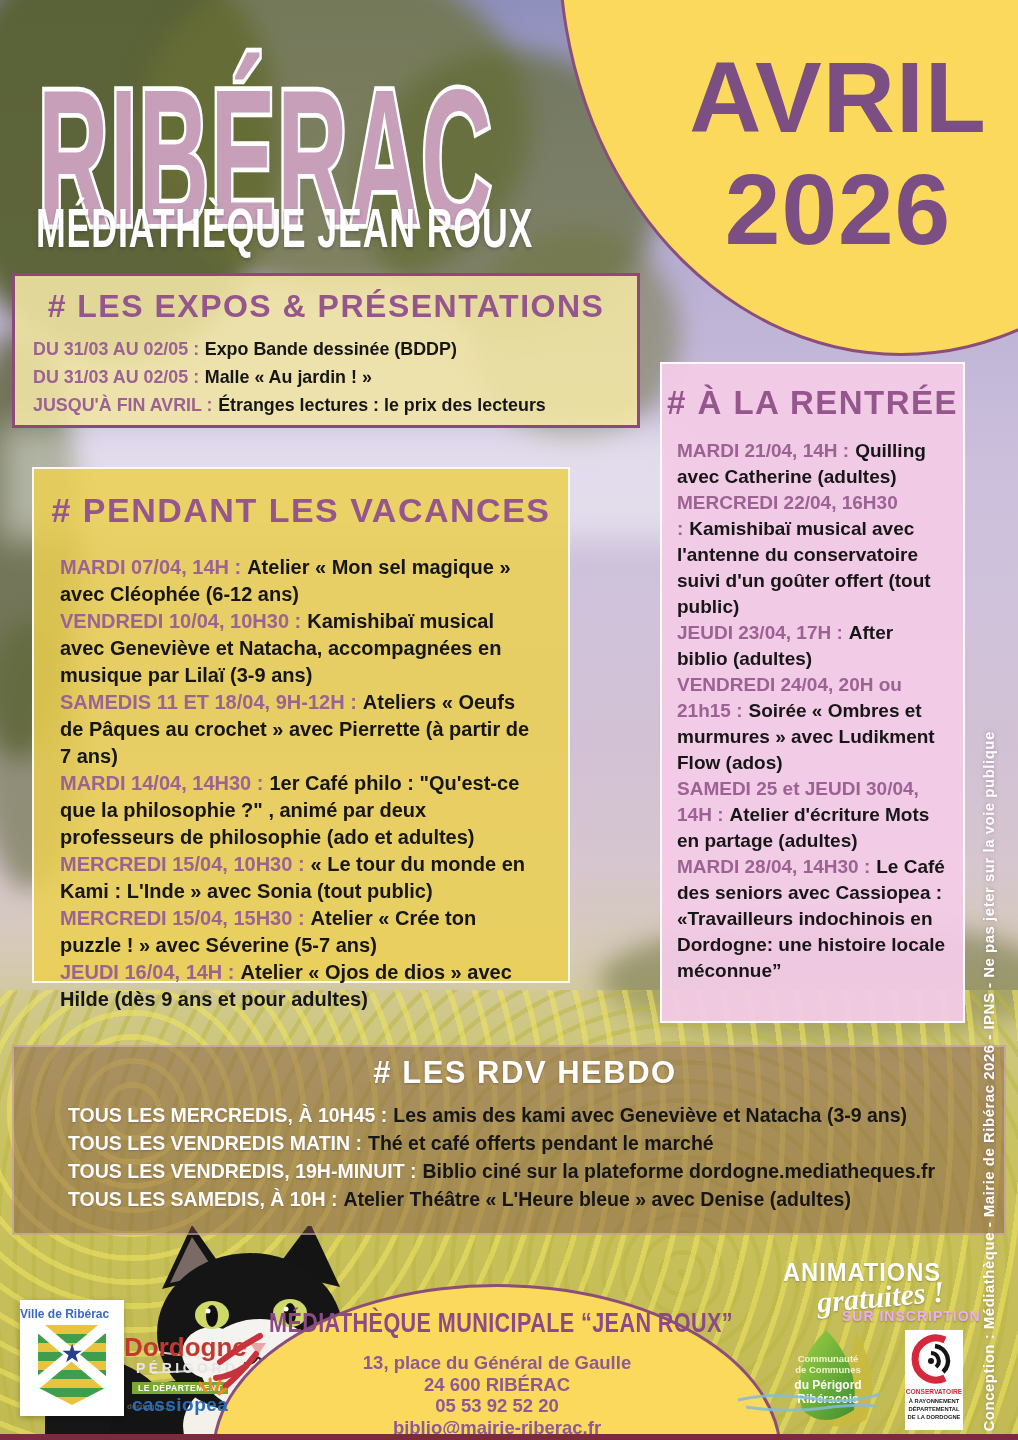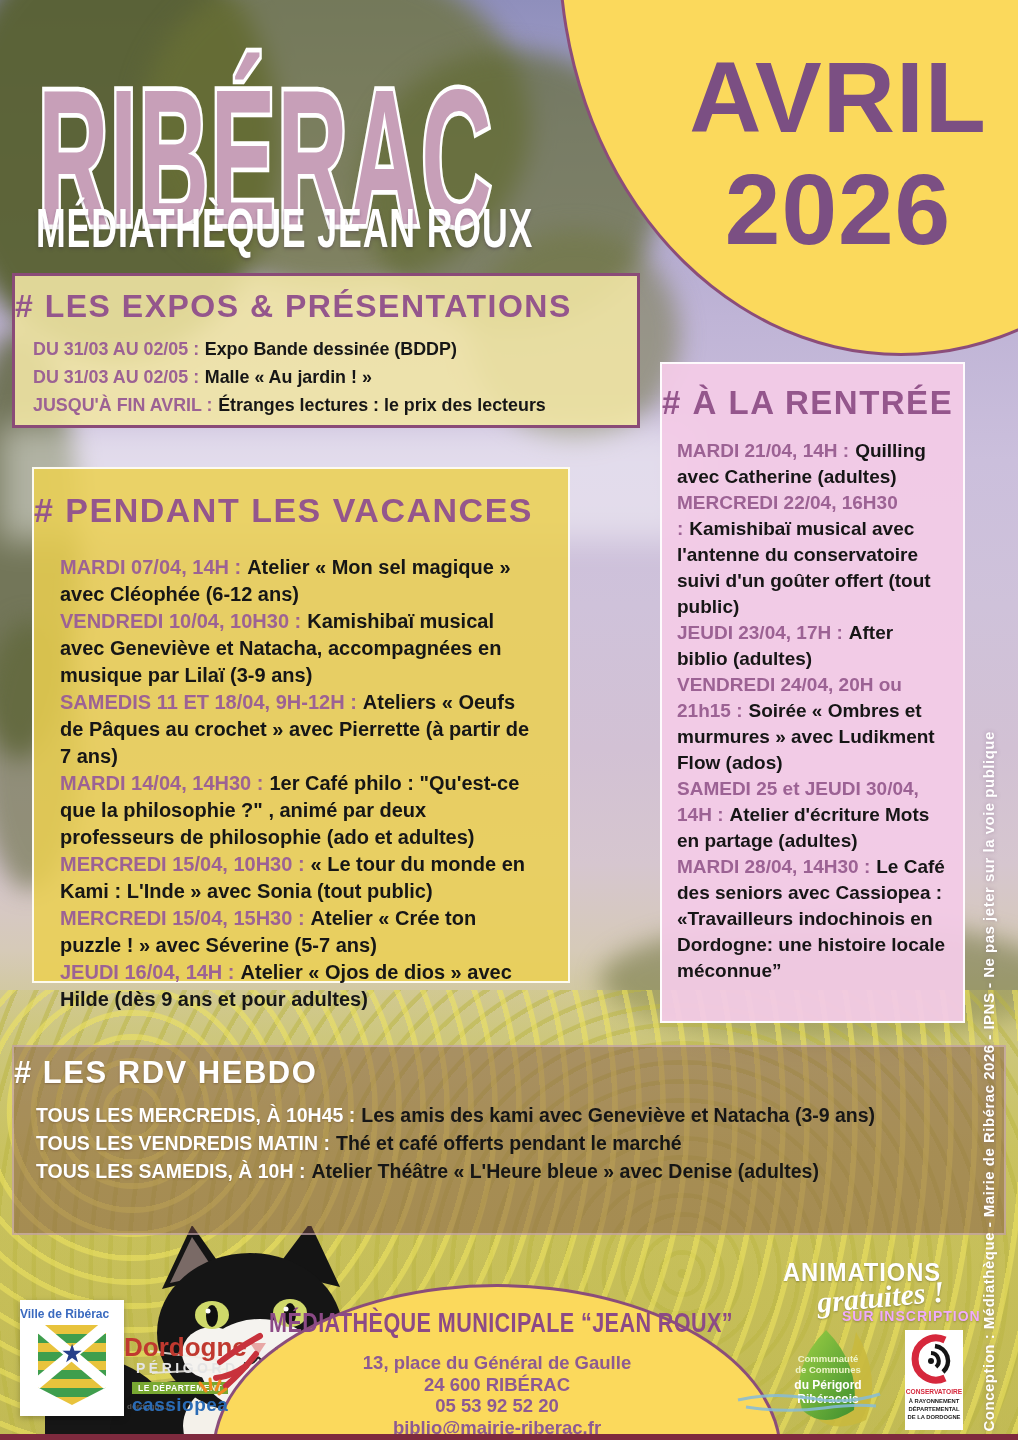--- a/index.html
+++ b/index.html
@@ -35,42 +35,42 @@
   .subtitle{left:36px;top:198px;font-size:42px;color:#ffffff;white-space:nowrap;
     transform:scale(.85,1.3);transform-origin:top left;letter-spacing:1px;
     text-shadow:0 1px 3px rgba(60,40,70,.35);}
   .month-circle{left:558px;top:-460px;width:680px;height:810px;border-radius:50%;
     background:#fbd95c;border:3px solid #8b4d7a;}
   .month{left:663px;top:40px;width:350px;text-align:center;font-size:100px;
     color:#7b4f83;letter-spacing:1px;}
   .month2{top:152px;}
 
   
-  .box-title{color:#94568c;letter-spacing:1.5px;}
+  .box-title{text-align:center;color:#94568c;letter-spacing:1.5px;}
   .lbl{color:#9c6294;margin-right:6px;}
   .txt{color:#161616;}
 
   .expos{left:12px;top:273px;width:628px;height:155px;border:3px solid #8a4b78;
     background:rgba(243,231,165,.88);box-sizing:border-box;}
   .expos .box-title{margin-top:12px;font-size:32px;}
   .expos-items{margin:10px 0 0 18px;font-size:19px;line-height:28px;
     transform:scaleX(.94);transform-origin:left top;width:106%;white-space:nowrap;}
 
   .vacances{left:32px;top:467px;width:538px;height:516px;border:2px solid rgba(255,255,255,.9);
     background:rgba(235,208,80,.85);box-sizing:border-box;}
   .vacances .box-title{margin-top:22px;font-size:34px;}
   .vacances-items{margin:24px 26px 0 26px;font-size:20px;line-height:27px;}
 
   .rentree{left:660px;top:362px;width:305px;height:661px;border:2px solid rgba(255,255,255,.92);
     background:rgba(243,203,231,.94);box-sizing:border-box;}
   .rentree .box-title{margin-top:20px;font-size:33px;}
   .rentree-items{margin:16px 15px 0 15px;font-size:19px;line-height:26px;}
 
   .hebdo{left:12px;top:1045px;width:994px;height:190px;border:2px solid rgba(226,196,212,.5);
-    background:rgba(124,78,72,.45);box-sizing:border-box;}
+    background:rgba(124,78,72,.45);box-sizing:border-box;padding-left:32px;}
   .hebdo .box-title{margin-top:8px;font-size:31px;color:#ffffff;
     text-shadow:0 1px 2px rgba(80,50,40,.4);}
   .hebdo-items{margin:10px 0 0 22px;font-size:19.5px;line-height:28px;white-space:nowrap;}
   .hebdo .lbl{color:#ffffff;text-shadow:0 1px 2px rgba(80,50,40,.35);}
 
   
   .dome{left:212px;top:1284px;width:570px;height:170px;background:#fbd95c;
     border:3px solid #8b4d7a;border-bottom:none;border-radius:50% 50% 0 0/100% 100% 0 0;
     box-sizing:border-box;}
   .venue{left:212px;top:1308px;width:570px;text-align:center;font-size:27px;color:#8c4a86;
@@ -202,20 +202,21 @@
       <div><span class="lbl">SAMEDI 25 et JEUDI 30/04, 14H :</span><span class="txt">Atelier d'écriture Mots en partage (adultes)</span></div>
       <div><span class="lbl">MARDI 28/04, 14H30 :</span><span class="txt">Le Café des seniors avec Cassiopea : «Travailleurs indochinois en Dordogne: une histoire locale méconnue”</span></div>
     </div>
   </div>
 
   <div class="abs hebdo">
     <div class="box-title"># LES RDV HEBDO</div>
     <div class="hebdo-items">
       <div><span class="lbl">TOUS LES MERCREDIS, À 10H45 :</span><span class="txt">Les amis des kami avec Geneviève et Natacha (3-9 ans)</span></div>
       <div><span class="lbl">TOUS LES VENDREDIS MATIN :</span><span class="txt">Thé et café offerts pendant le marché</span></div>
+      <div><span class="lbl">TOUS LES VENDREDIS, 19H-MINUIT :</span><span class="txt">Biblio ciné sur la plateforme dordogne.mediatheques.fr</span></div>
       <div><span class="lbl">TOUS LES SAMEDIS, À 10H :</span><span class="txt">Atelier Théâtre « L'Heure bleue » avec Denise (adultes)</span></div>
     </div>
   </div>
 
   <div class="abs dome"></div>
   <div class="abs venue">MÉDIATHÈQUE MUNICIPALE “JEAN ROUX”</div>
   <div class="abs addr">
     <div>13, place du Général de Gaulle</div>
     <div>24 600 RIBÉRAC</div>
     <div>05 53 92 52 20</div>

